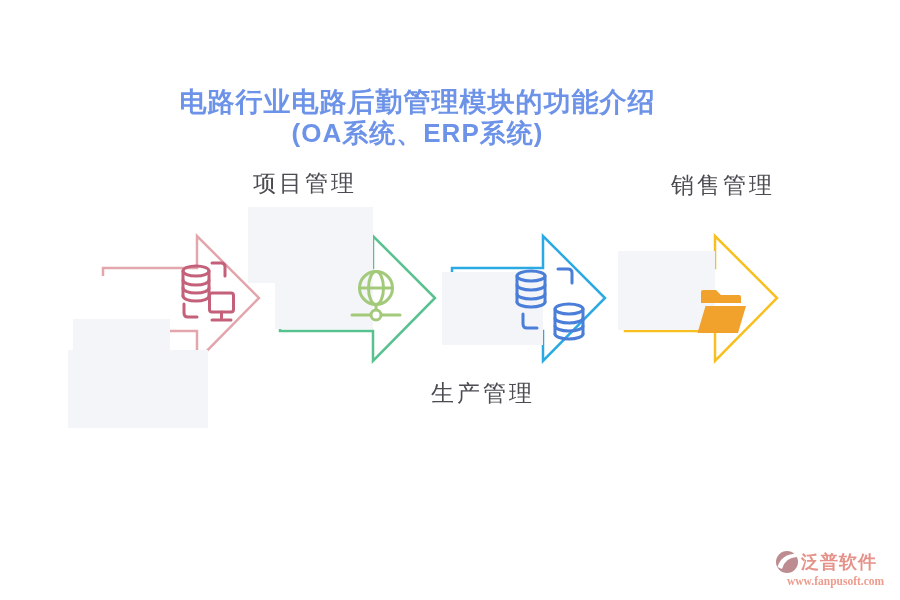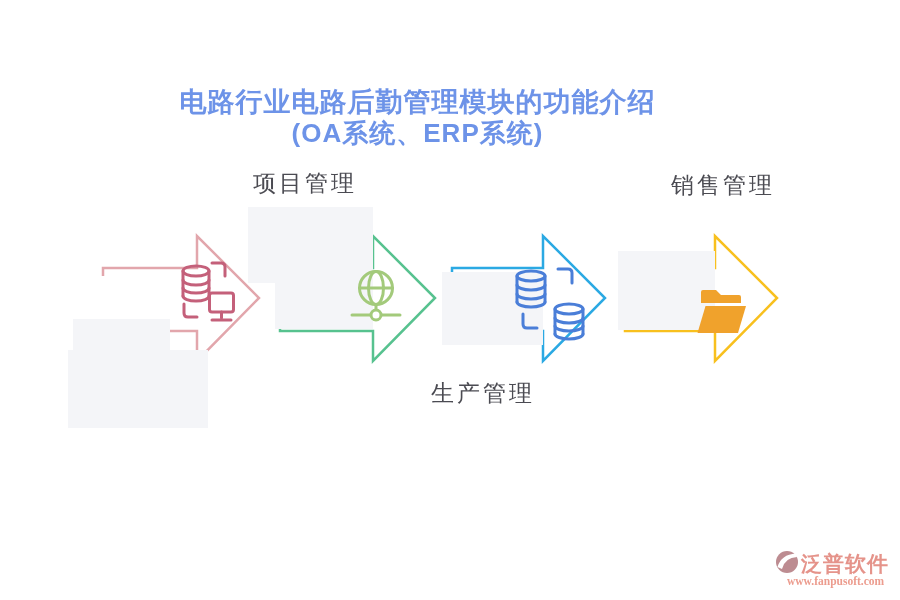--- a/index.html
+++ b/index.html
@@ -10,21 +10,21 @@
   .layer{position:absolute;left:0;top:0;}
   .title-block{position:absolute;left:0;top:86px;width:835px;text-align:center;color:#6D93E8;}
   .title-line1{font-size:27px;font-weight:bold;letter-spacing:1px;line-height:32px;}
   .title-line2{font-size:26px;font-weight:bold;letter-spacing:1px;line-height:30px;}
   .panel{position:absolute;background:#F4F5F8;}
   .step-label{
     position:absolute;width:124px;text-align:center;color:#4B4B52;
     font-size:23px;letter-spacing:3px;line-height:27px;white-space:nowrap;
   }
   .watermark{position:absolute;left:775px;top:549px;width:120px;height:42px;}
-  .wm-brand{position:absolute;left:26px;top:1px;font-size:21px;font-weight:bold;color:#E5938A;letter-spacing:1px;white-space:nowrap;}
+  .wm-brand{position:absolute;left:26px;top:1px;font-size:18px;font-weight:bold;color:#E5938A;letter-spacing:1px;white-space:nowrap;}
   .wm-url{position:absolute;left:12px;top:26px;font-size:11.5px;font-weight:bold;color:#EC9C8E;white-space:nowrap;font-family:Liberation Serif, serif;}
   .wm-logo{position:absolute;left:0;top:1px;}
 </style>
 </head>
 <body>
 
 <div class="canvas">
 
   <div class="title-block">
     <div class="title-line1">电路行业电路后勤管理模块的功能介绍</div>

